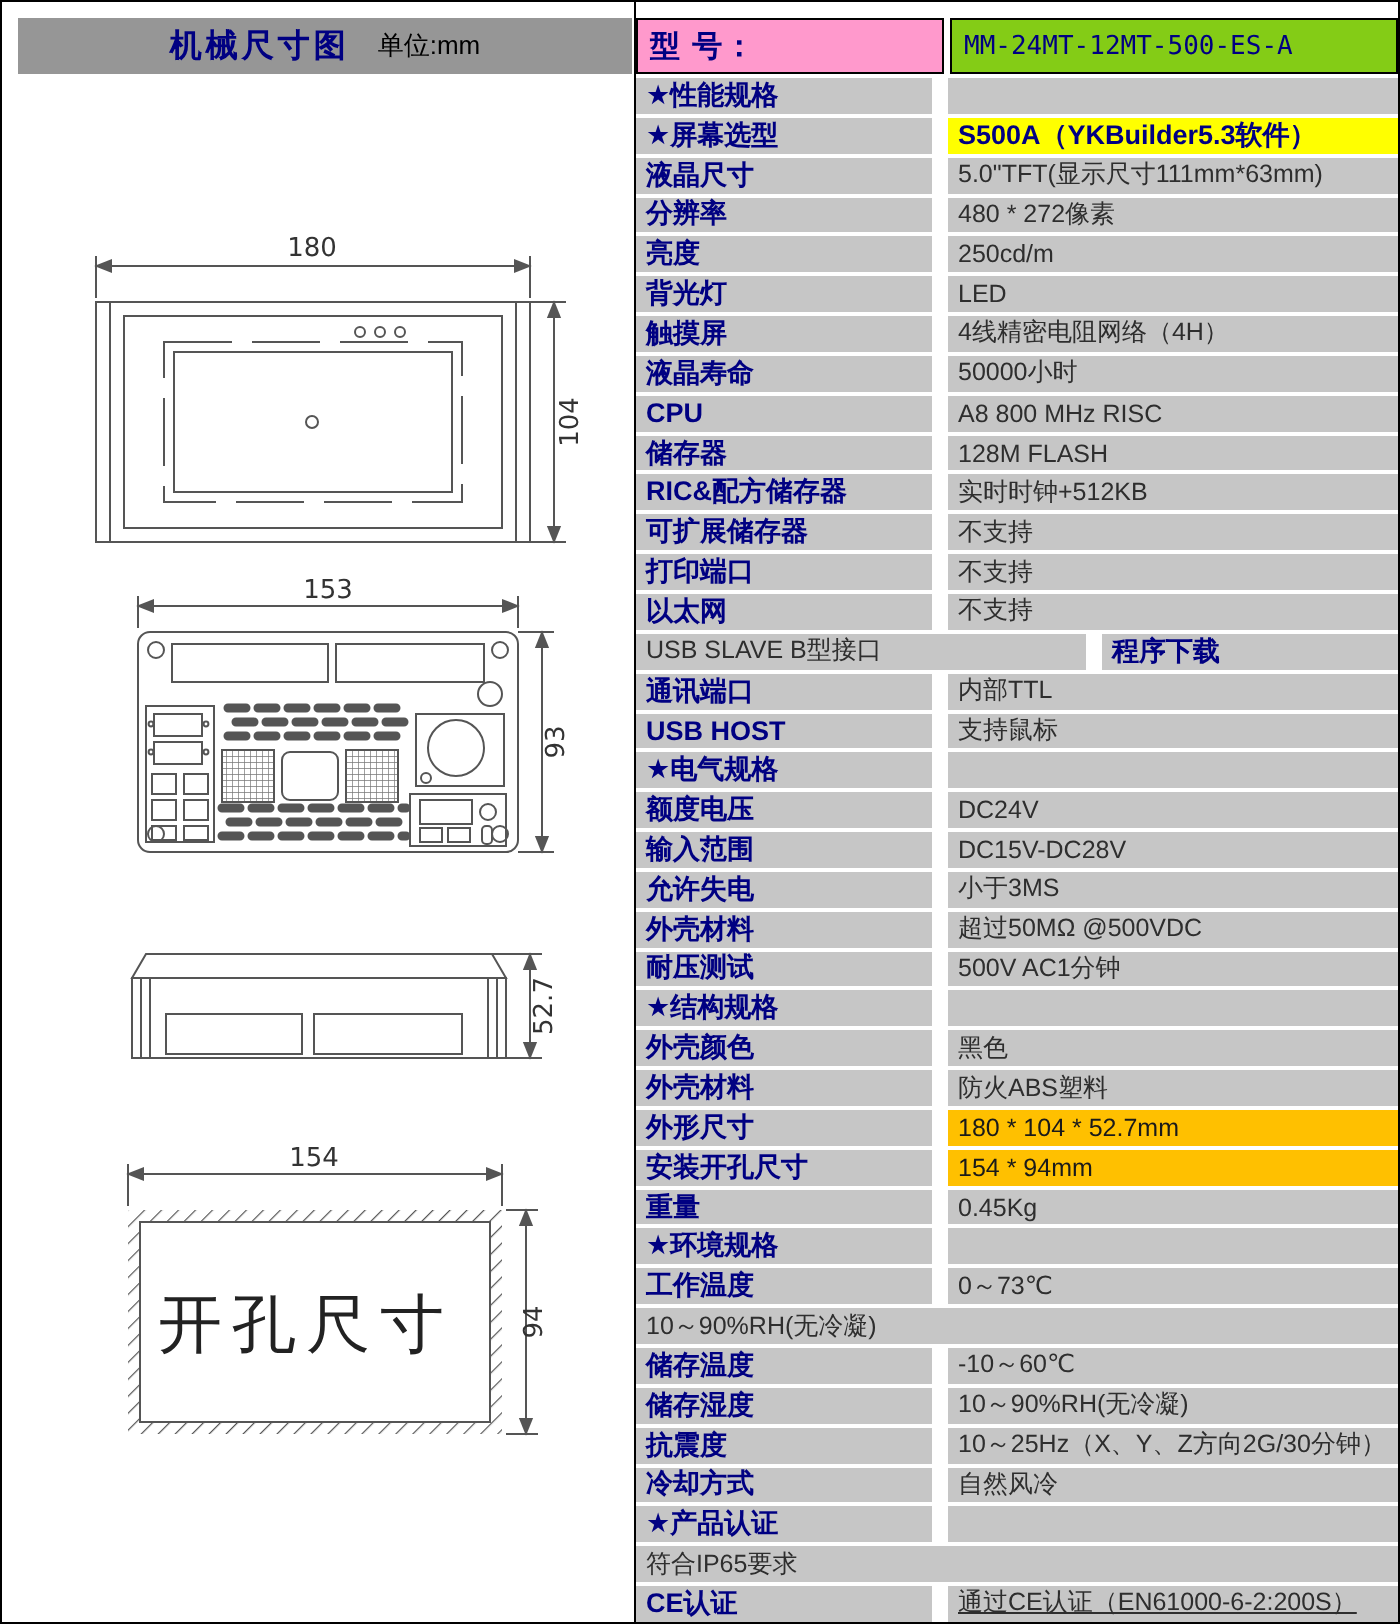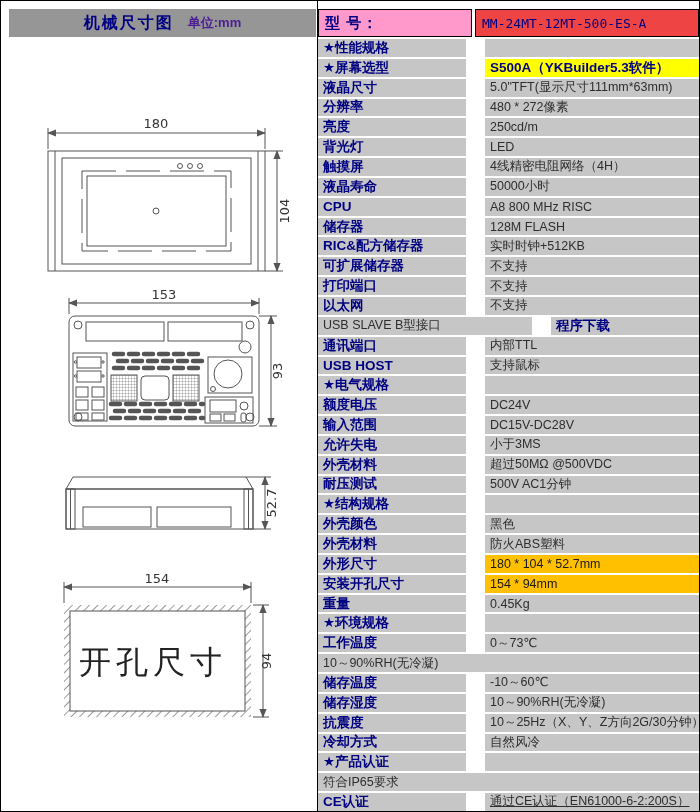--- a/index.html
+++ b/index.html
@@ -4,34 +4,34 @@
 <style>
   html,body{margin:0;padding:0;background:#fff;}
   body{width:700px;height:812px;font-family:"Liberation Sans","DejaVu Sans",sans-serif;}
   .page{width:700px;height:812px;box-sizing:border-box;border:1px solid #000;display:flex;background:#fff;}
 
   
   .left{width:317px;flex:none;border-right:1px solid #000;position:relative;box-sizing:border-box;background:#fff;overflow:hidden;}
   .left-header{position:absolute;top:8px;left:8px;right:1px;height:28px;background:#969696;
     display:flex;align-items:center;justify-content:center;gap:14px;}
   .left-header .t1{font-weight:bold;color:#000082;font-size:16px;letter-spacing:2px;}
-  .left-header .t2{font-weight:bold;color:#4c1d95;font-size:13px;}
+  .left-header .t2{font-weight:normal;color:#000000;font-size:13px;}
   .left svg{position:absolute;overflow:visible;}
   .dim-text{fill:#333;font-size:13px;font-family:"DejaVu Sans",sans-serif;}
   .cutout-label{fill:#222;font-size:32px;font-family:"Liberation Serif","DejaVu Serif",serif;letter-spacing:5px;}
 
   
   .right{flex:1;display:flex;flex-direction:column;padding-top:8px;box-sizing:border-box;background:#fff;min-width:0;}
   .model-row{display:flex;gap:3px;height:28px;flex:none;margin-bottom:2px;}
   .model-label{width:146px;flex:none;background:#ff99cc;border:1px solid #000;display:flex;align-items:center;
     padding-left:6px;font-weight:bold;color:#000082;font-size:15px;letter-spacing:1px;}
-  .model-value{flex:1;background:#ef4444;border:1px solid #000;display:flex;align-items:center;
+  .model-value{flex:1;background:#84cc16;border:1px solid #000;display:flex;align-items:center;
     padding-left:6px;color:#000082;font-size:13px;font-family:"DejaVu Sans Mono","Liberation Mono",monospace;}
   .rows{flex:1;display:flex;flex-direction:column;gap:2px;min-height:0;}
-  .row{flex:1;display:flex;gap:19px;min-height:0;}
+  .row{flex:1;display:flex;gap:8px;min-height:0;}
   .cell{background:#c6c6c6;display:flex;align-items:center;overflow:hidden;white-space:nowrap;box-sizing:border-box;}
   .cell.label{width:148px;flex:none;padding-left:5px;font-weight:bold;color:#000082;font-size:13.5px;}
   .cell.value{flex:1;padding-left:5px;color:#2e2e2e;font-size:12.5px;min-width:0;}
   .row.yellow .cell.value{background:#ffff00;font-weight:bold;color:#000082;font-size:13.5px;}
   .row.gold .cell.value{background:#ffc000;color:#1a1a1a;}
   .row.underline .cell.value{text-decoration:underline;}
 </style>
 </head>
 <body>
 

